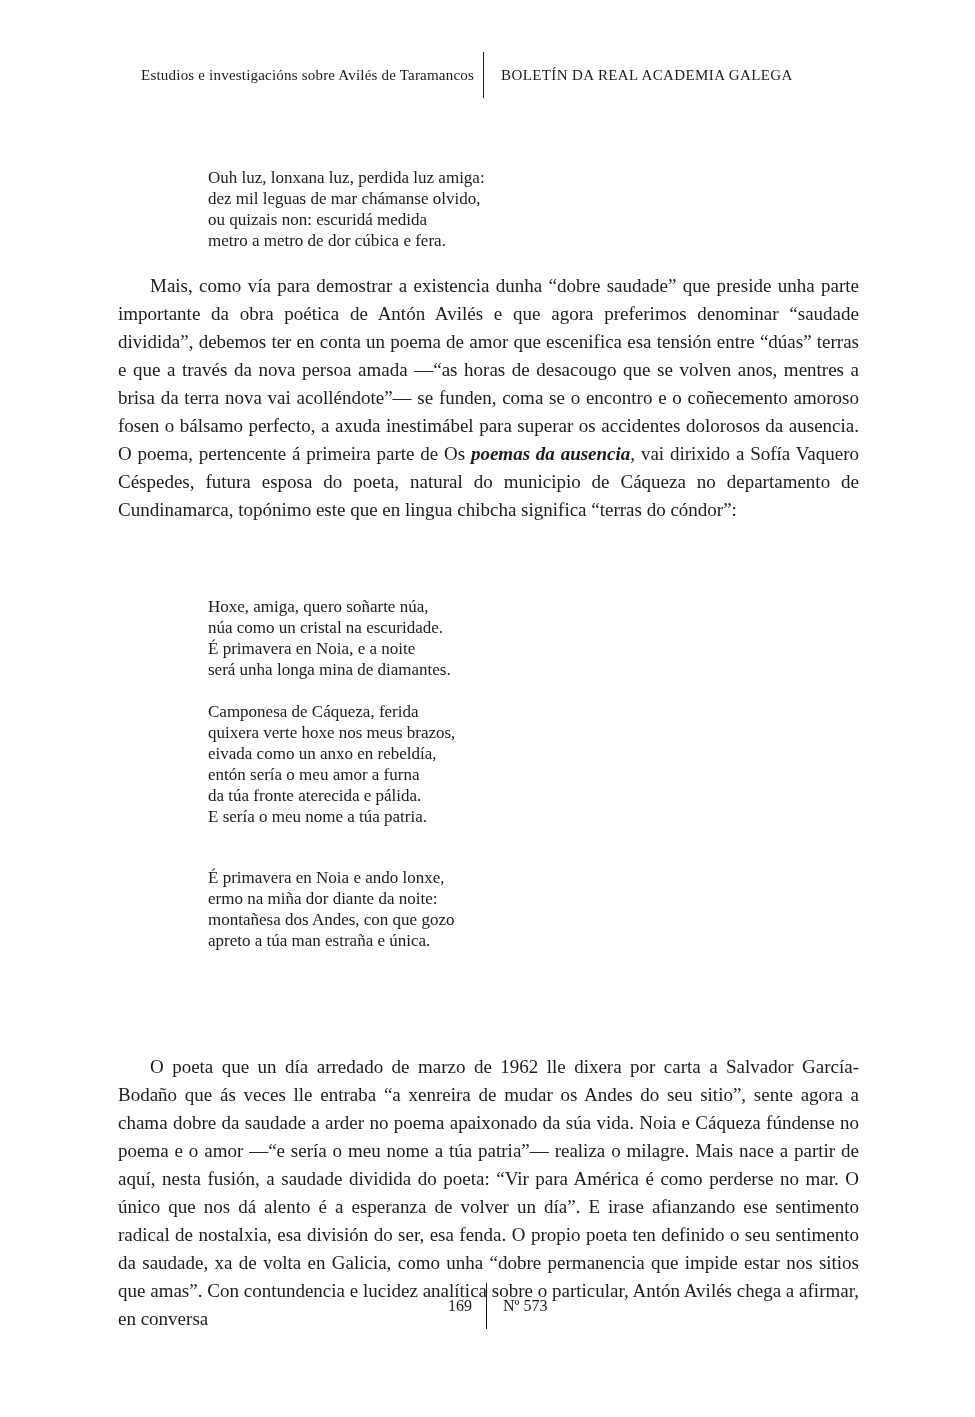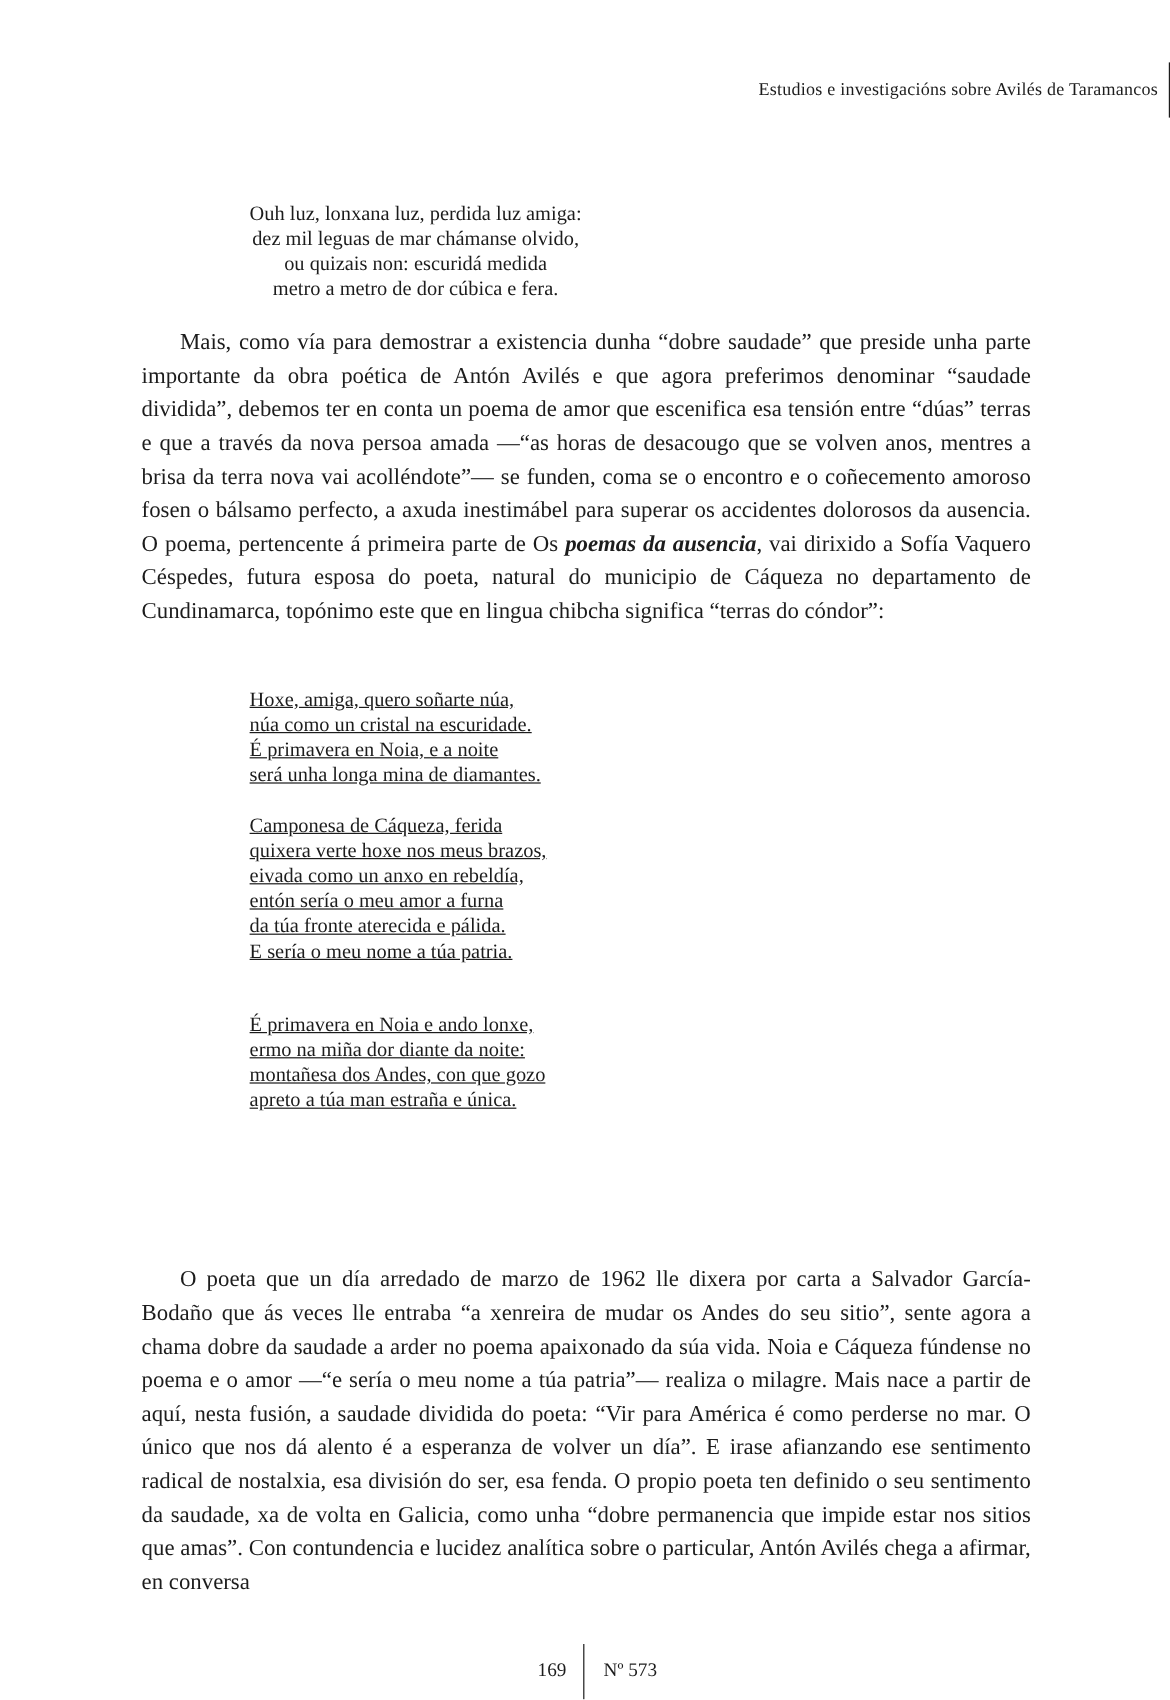--- a/index.html
+++ b/index.html
@@ -43,53 +43,51 @@
   }
 
   
   .epigraph {
     position: absolute;
     top: 167px;
     left: 208px;
     font-size: 17px;
     line-height: 21px;
     white-space: pre-line;
-    text-align: center;
   }
 
   
   .para {
     position: absolute;
     left: 118px;
     width: 741px;
     font-size: 19px;
     line-height: 28px;
     text-align: justify;
     text-indent: 32px;
   }
   .para-1 { top: 272px; }
   .para-2 { top: 1053px; }
   .para em { font-style: italic; font-weight: bold; }
 
   
   .poem {
     position: absolute;
-    top: 572px;
+    top: 596px;
     left: 208px;
     font-size: 17px;
     line-height: 21px;
-    text-decoration: underline;
   }
   .stanza { white-space: pre-line; margin-bottom: 21px; }
   .stanza:last-child { margin-bottom: 0; margin-top: 40px; }
 
   
   .footer {
     position: absolute;
-    top: 1370px; left: 0; right: 0;
+    top: 1283px; left: 0; right: 0;
     height: 46px;
     display: flex;
     align-items: center;
     font-size: 16px;
   }
   .footer-left {
     flex: 1 1 0;
     text-align: right;
     padding-right: 14px;
   }
@@ -100,20 +98,21 @@
   }
 </style>
 </head>
 <body>
 
 <div class="page">
 
   <div class="header">
     <div class="header-left">Estudios e investigacións sobre Avilés de Taramancos</div>
     <div class="vrule"></div>
+    <div class="header-right">BOLETÍN DA REAL ACADEMIA GALEGA</div>
   </div>
 
   <div class="epigraph">Ouh luz, lonxana luz, perdida luz amiga:
 dez mil leguas de mar chámanse olvido,
 ou quizais non: escuridá medida
 metro a metro de dor cúbica e fera.</div>
 
   <p class="para para-1"><span>Mais, como vía para demostrar a existencia dunha “dobre saudade” que preside unha parte importante da obra poética de Antón Avilés e que agora preferimos denominar “saudade dividida”, debemos ter en conta un poema de amor que escenifica esa tensión entre “dúas” terras e que a través da nova persoa amada —“as horas de desacougo que se volven anos, mentres a brisa da terra nova vai acolléndote”— se funden, coma se o encontro e o coñecemento amoroso fosen o bálsamo perfecto, a axuda inestimábel para superar os accidentes dolorosos da ausencia. O poema, pertencente á primeira parte de Os </span><em>poemas da ausencia</em><span>, vai dirixido a Sofía Vaquero Céspedes, futura esposa do poeta, natural do municipio de Cáqueza no departamento de Cundinamarca, topónimo este que en lingua chibcha significa “terras do cóndor”:</span></p>
 
   <div class="poem">

